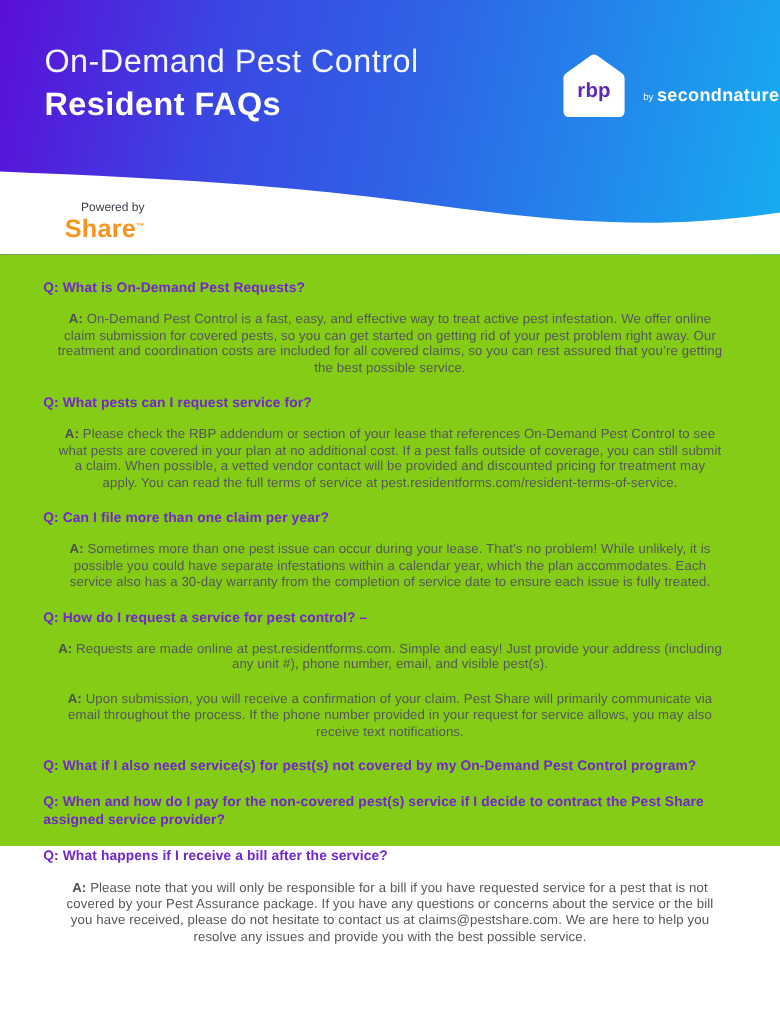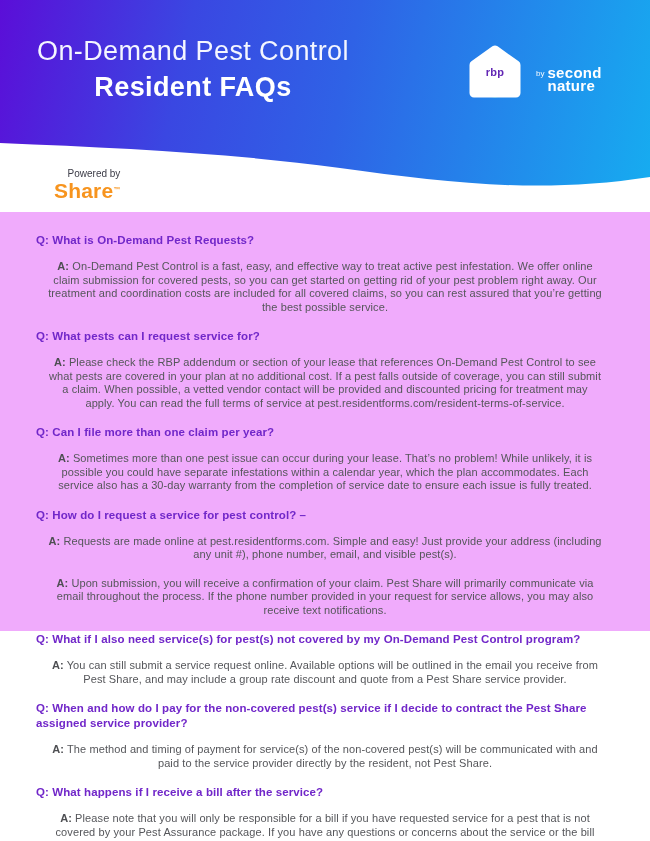--- a/index.html
+++ b/index.html
@@ -3,54 +3,54 @@
 <meta charset="utf-8">
 <style>
   html,body{margin:0;padding:0;}
   body{
     width:650px;height:841px;
     background:#ffffff;
     font-family:"Liberation Sans", sans-serif;
     -webkit-font-smoothing:antialiased;
     overflow:hidden;
   }
-  .page{width:650px;height:631px;position:relative;background:#f0abfc;}
+  .page{width:650px;height:705px;position:relative;background:#84cc16;}
 
   
   .header{
     position:relative;
     height:212px;
     background:linear-gradient(102deg,#5B0ED8 0%,#3a47e2 28%,#2F62E6 52%,#16ADF0 100%);
     overflow:hidden;
   }
   .header-titles{position:absolute;left:37px;top:34px;color:#ffffff;}
   .title-line1{
     font-size:27px;font-weight:400;letter-spacing:0.4px;line-height:34px;
     color:#f4f6ff;margin:0;
   }
   .title-line2{
     font-size:27px;font-weight:700;letter-spacing:0.4px;line-height:34px;
-    color:#ffffff;margin:2px 0 0 0;text-align:center;
+    color:#ffffff;margin:2px 0 0 0;
   }
 
   
   .brand-cluster{position:absolute;left:466px;top:42px;display:flex;align-items:center;}
   .rbp-badge{position:relative;width:58px;height:62px;flex:0 0 auto;}
   .rbp-diamond{
     position:absolute;left:9px;top:11px;width:40px;height:40px;
     background:#2FC9CE;border-radius:9px;transform:rotate(45deg);
   }
   .rbp-house{position:absolute;left:0;top:0;width:58px;height:62px;}
   .rbp-text{
     position:absolute;left:0;top:24px;width:58px;text-align:center;
-    color:#6226B4;font-size:11px;font-weight:700;letter-spacing:0.2px;
+    color:#6226B4;font-size:17px;font-weight:700;letter-spacing:0.2px;
   }
   .sn-logo{display:flex;align-items:flex-start;margin-left:12px;padding-top:12px;color:#ffffff;}
   .sn-by{font-size:8px;font-weight:400;margin:3px 3px 0 0;opacity:0.95;}
-  .sn-words{display:flex;flex-direction:column;line-height:13px;}
+  .sn-words{display:flex;flex-direction:row;line-height:13px;}
   .sn-word{font-size:15px;font-weight:700;letter-spacing:0.3px;}
 
   
   .wave{position:absolute;left:0;bottom:0;width:650px;height:80px;display:block;}
 
   
   .powered-by{position:absolute;left:37px;top:156px;z-index:5;}
   .pb-label{font-size:10px;color:#3B3B46;font-weight:400;margin:12px 0 1px 2px;text-align:right;}
   .pb-row{display:flex;align-items:flex-end;}
   .pb-word1{color:#F7941E;font-size:21px;font-weight:800;line-height:20px;letter-spacing:0.2px;}
@@ -136,26 +136,24 @@
       <h3 class="question">Q: How do I request a service for pest control? –</h3>
       <p class="answer"><b class="a-prefix">A:</b> <span>Requests are made online at pest.residentforms.com. Simple and easy! Just provide your address (including any unit #), phone number, email, and visible pest(s).</span></p>
     </section>
 
     <section class="faq">
       <p class="answer"><b class="a-prefix">A:</b> <span>Upon submission, you will receive a confirmation of your claim. Pest Share will primarily communicate via email throughout the process. If the phone number provided in your request for service allows, you may also receive text notifications.</span></p>
     </section>
 
     <section class="faq">
       <h3 class="question">Q: What if I also need service(s) for pest(s) not covered by my On-Demand Pest Control program?</h3>
-      <p class="answer"><b class="a-prefix">A:</b> <span>You can still submit a service request online. Available options will be outlined in the email you receive from Pest Share, and may include a group rate discount and quote from a Pest Share service provider.</span></p>
     </section>
 
     <section class="faq">
       <h3 class="question">Q: When and how do I pay for the non-covered pest(s) service if I decide to contract the Pest Share assigned service provider?</h3>
-      <p class="answer"><b class="a-prefix">A:</b> <span>The method and timing of payment for service(s) of the non-covered pest(s) will be communicated with and paid to the service provider directly by the resident, not Pest Share.</span></p>
     </section>
 
     <section class="faq">
       <h3 class="question">Q: What happens if I receive a bill after the service?</h3>
       <p class="answer"><b class="a-prefix">A:</b> <span>Please note that you will only be responsible for a bill if you have requested service for a pest that is not covered by your Pest Assurance package. If you have any questions or concerns about the service or the bill you have received, please do not hesitate to contact us at claims@pestshare.com. We are here to help you resolve any issues and provide you with the best possible service.</span></p>
     </section>
 
   </div>
 </div>
 

